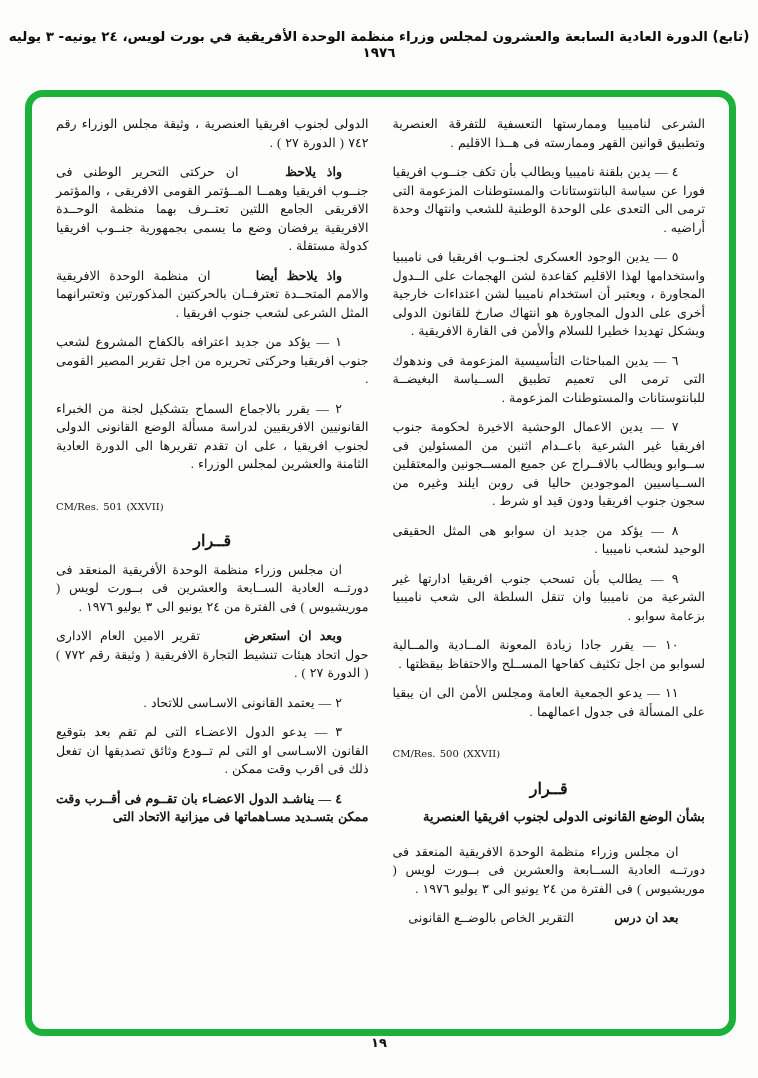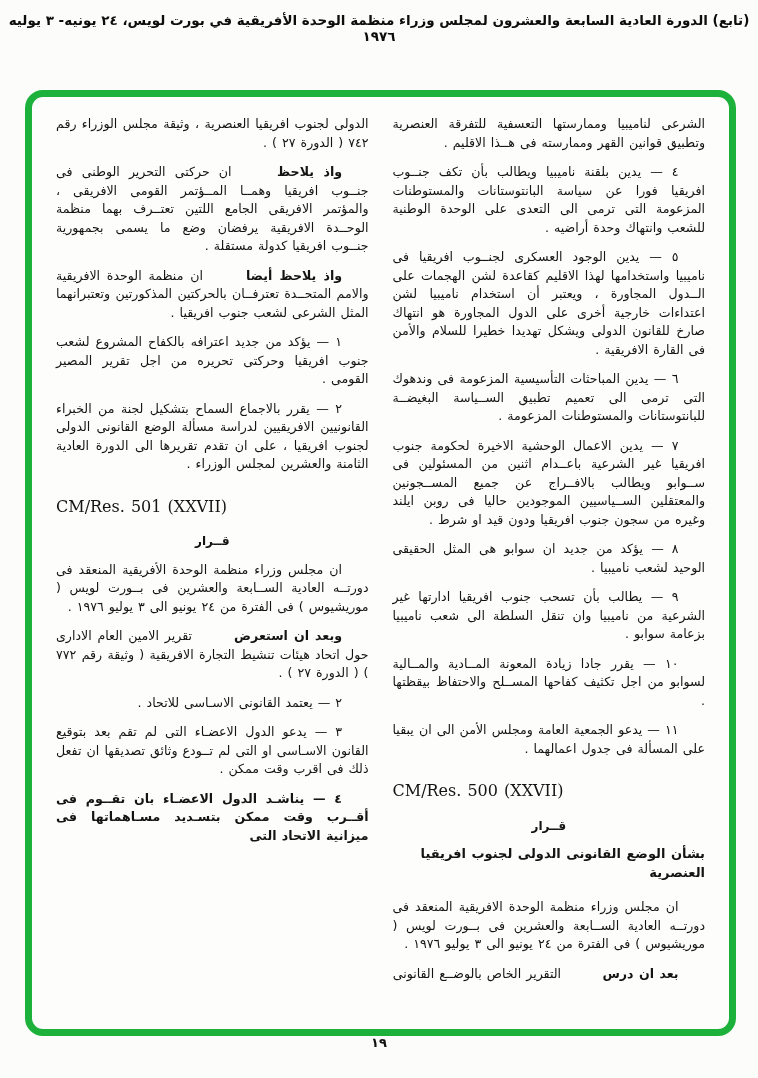--- a/index.html
+++ b/index.html
@@ -6,21 +6,21 @@
   html, body {
     width: 758px; height: 1078px;
     background: #fcfcfa;
     font-family: "DejaVu Sans", sans-serif;
     color: #141414;
     overflow: hidden;
   }
   .page { position: relative; width: 758px; height: 1078px; }
 
   
-  .page-header { text-align: center; padding-top: 12px; direction: rtl; }
+  .page-header { text-align: center; padding-top: 28px; direction: rtl; }
   .header-title {
     font-weight: bold;
     font-size: 13.5px;
     letter-spacing: 0;
     color: #0d0d0d;
   }
   .header-source {
     font-weight: bold;
     font-size: 10px;
     margin-top: 7px;
@@ -46,36 +46,37 @@
   }
   .col { flex: 1; min-width: 0; }
 
   
   .para {
     font-size: 12.6px;
     line-height: 18.5px;
     text-align: justify;
     margin-bottom: 11px;
     word-spacing: 1px;
+    font-family: Liberation Serif, serif;
   }
   .para.indent { text-indent: 2.1em; }
   .para b { font-weight: bold; padding-left: 36px; }
   .para.bold { font-weight: bold; }
   .para.ref {
     direction: ltr;
     text-align: left;
     font-family: "DejaVu Serif", serif;
-    font-size: 16px;
+    font-size: 10px;
     margin: 24px 0 16px 0;
     text-indent: 0;
   }
   .para.heading {
     text-align: center;
     font-weight: bold;
-    font-size: 12px;
+    font-size: 16px;
     margin: 15px 0 10px 0;
     text-indent: 0;
     word-spacing: 2px;
   }
   .para.subheading {
     font-weight: bold;
     font-size: 13px;
     text-align: right;
     margin: 0 0 16px 0;
     text-indent: 0;

